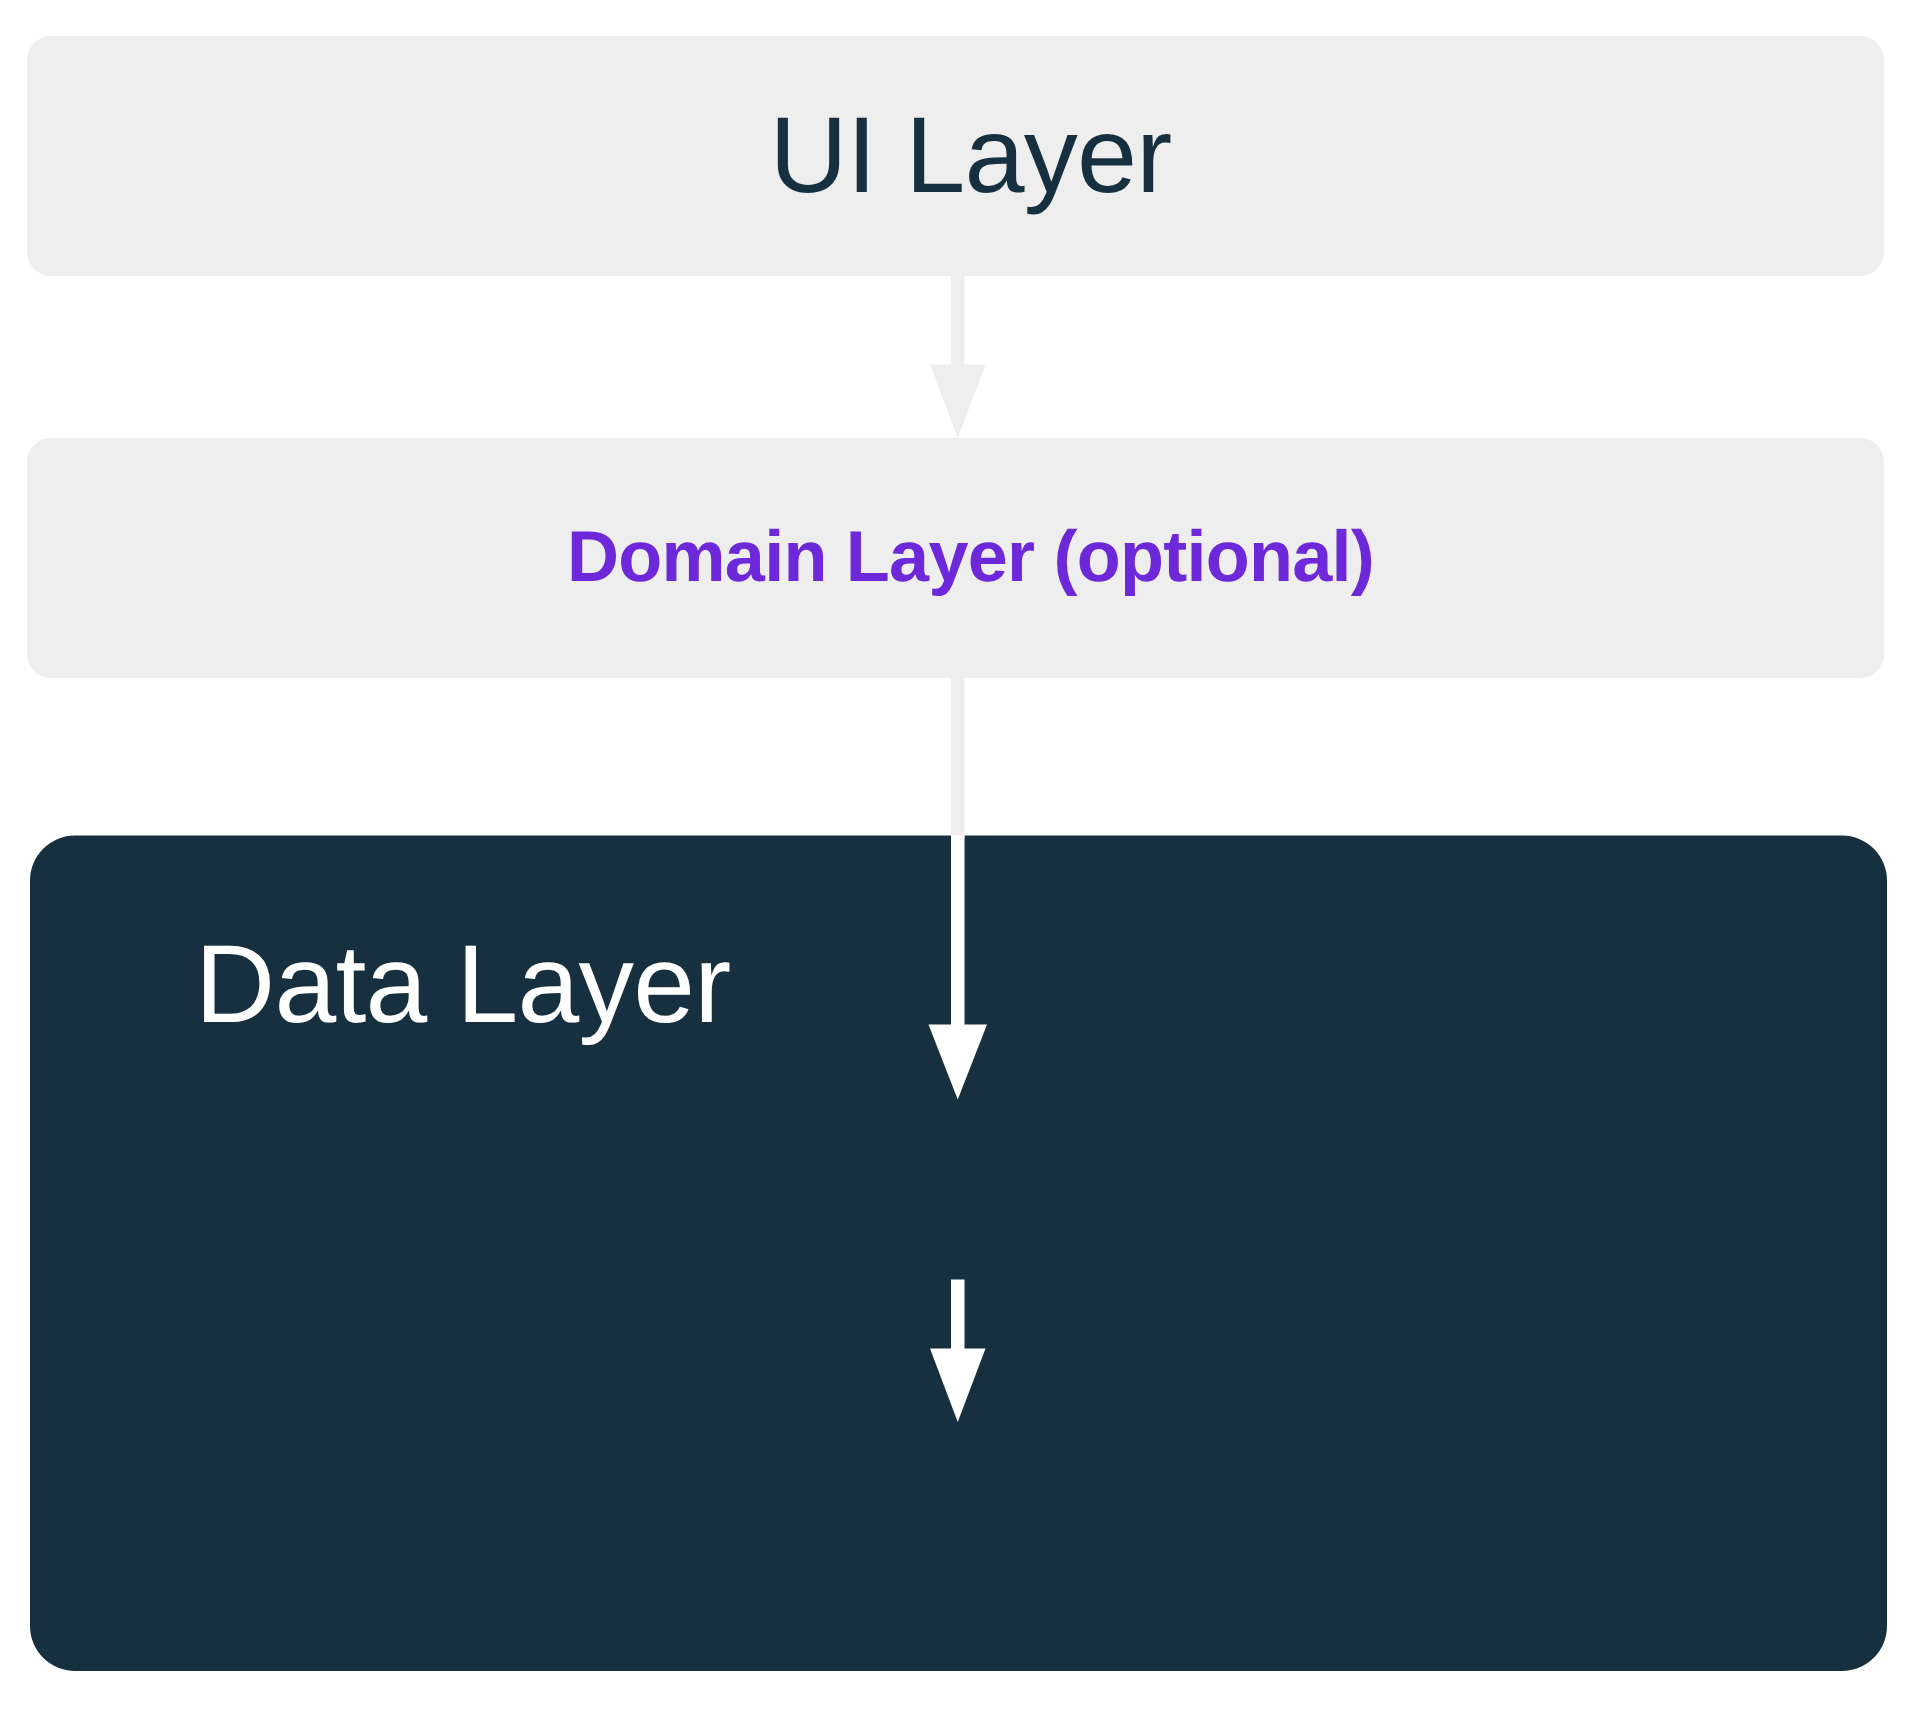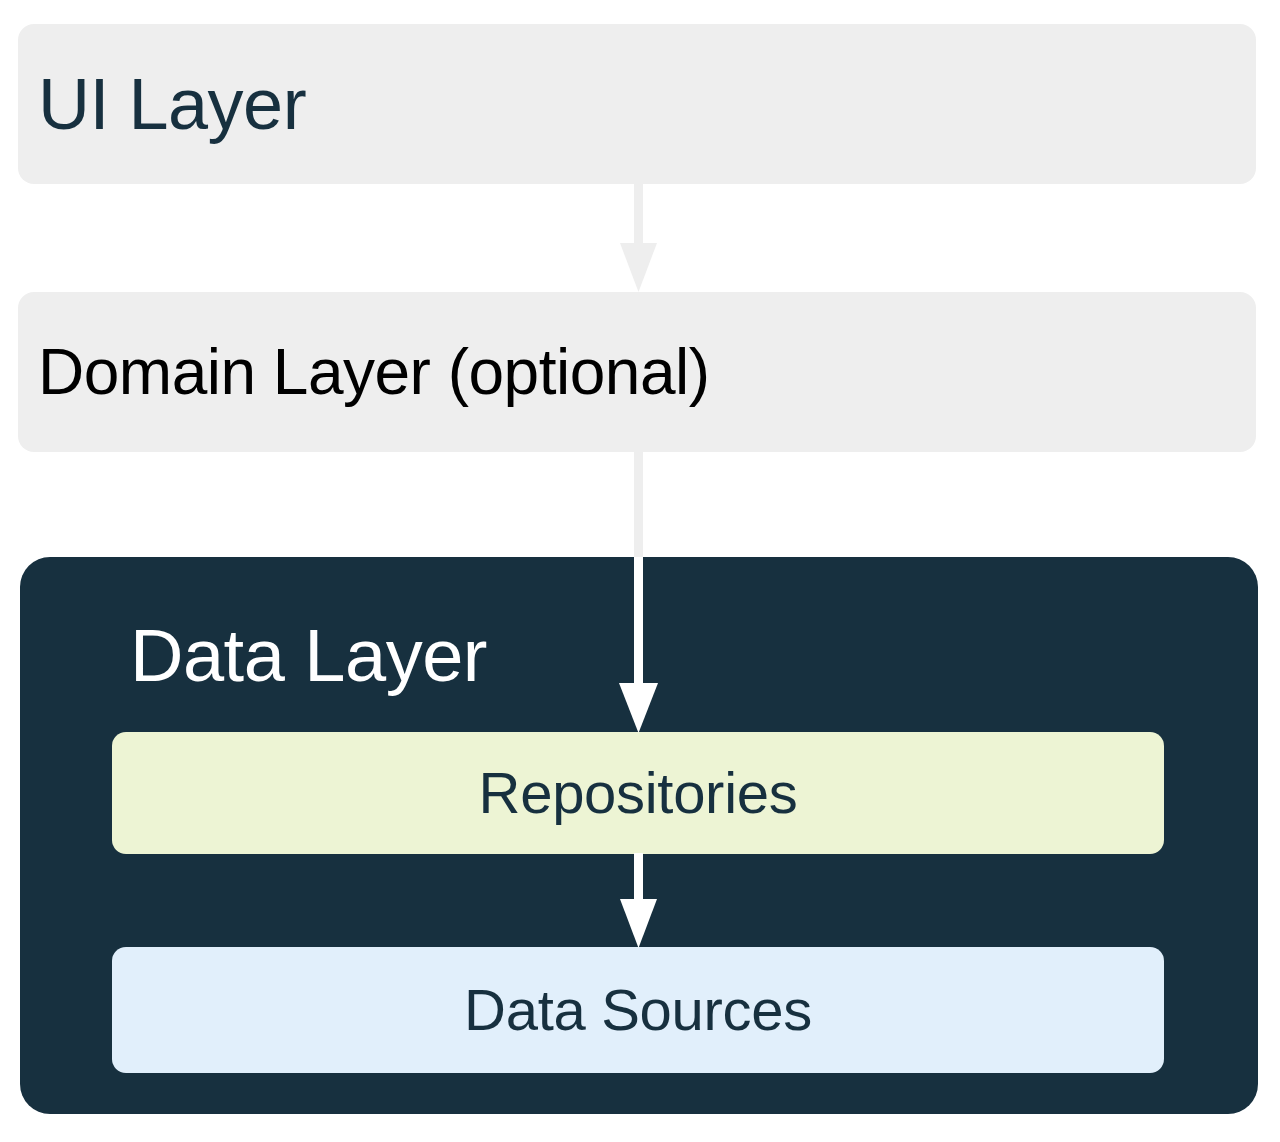--- a/index.html
+++ b/index.html
@@ -20,20 +20,21 @@
     height: 1142px;
     background: #ffffff;
   }
 
   
   .layer-box {
     position: absolute;
     box-sizing: border-box;
     display: flex;
     align-items: center;
+    justify-content: center;
     padding-left: 20px;
   }
 
   .layer-label {
     white-space: nowrap;
     letter-spacing: -0.5px;
     line-height: 1;
   }
 
   
@@ -54,23 +55,23 @@
   
   #domain-layer {
     left: 18px;
     top: 292px;
     width: 1238px;
     height: 160px;
     background: #EEEEEE;
     border-radius: 16px;
   }
   #domain-layer .layer-label {
-    font-size: 64px;
-    color: #000000;
-    font-weight: 400;
+    font-size: 48px;
+    color: #6d28d9;
+    font-weight: 700;
   }
 
   
   #data-layer {
     left: 20px;
     top: 557px;
     width: 1238px;
     height: 557px;
     background: #17303F;
     border-radius: 30px;
@@ -140,27 +141,21 @@
   </div>
 
   <div class="layer-box" id="domain-layer" style="background-color: rgb(238, 238, 238); color: rgb(23, 48, 63);">
     <span class="layer-label">Domain Layer (optional)</span>
   </div>
 
   <div class="layer-box" id="data-layer" style="background-color: rgb(23, 48, 63);">
 
     <span id="data-layer-title" style="color: rgb(255, 255, 255); margin-top: 12px;">Data Layer</span>
 
-    <div class="inner-box" id="repositories-box" style="background-color: rgb(237, 244, 212); color: rgb(23, 48, 63);">
-      <span class="inner-label">Repositories</span>
-    </div>
 
-    <div class="inner-box" id="data-sources-box" style="background-color: rgb(225, 239, 251); color: rgb(23, 48, 63);">
-      <span class="inner-label">Data Sources</span>
-    </div>
   </div>
 
   <svg id="arrow-overlay" viewBox="0 0 1280 1142">
 
     <g>
       <rect x="634" y="183" width="9" height="62" fill="#EEEEEE"></rect>
       <polygon points="620,243 657,243 638.5,292" fill="#EEEEEE"></polygon>
     </g>
 
     <g>

